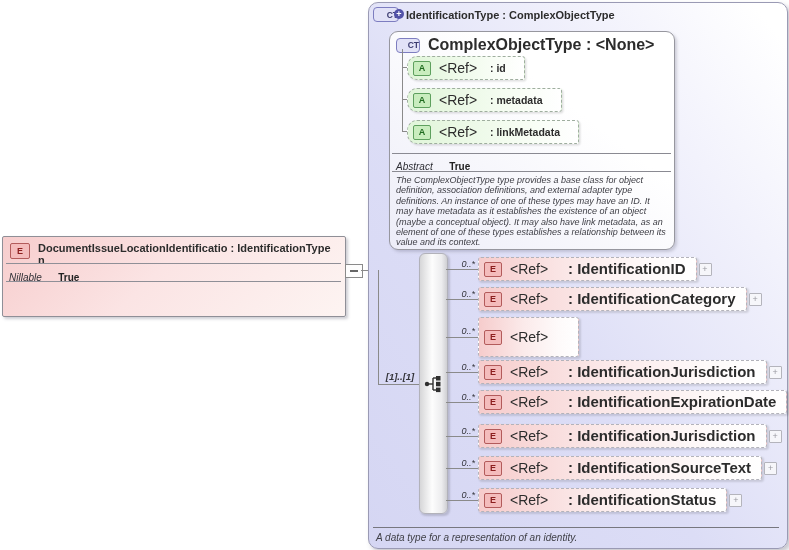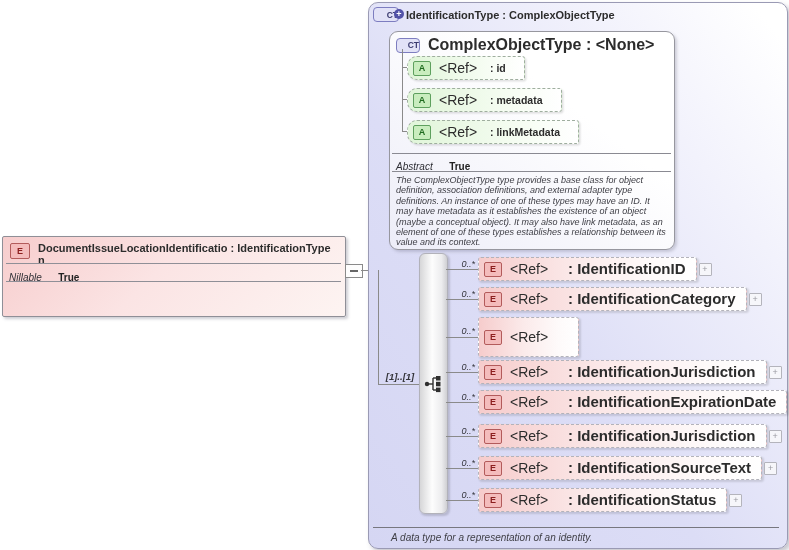--- a/index.html
+++ b/index.html
@@ -10,21 +10,21 @@
   .cline{position:absolute;background:#8a8a8a;}
 
   
   .panel{position:absolute;left:368px;top:2px;width:418px;height:545px;
          border:1px solid #9a9ab4;border-radius:10px;
          background:linear-gradient(to top right,#d5d6f3 0%,#dcddf6 40%,#f2f2fc 75%,#ffffff 96%);
          box-shadow:3px 3px 5px rgba(90,90,110,.35);}
   .panel-header{position:absolute;left:4px;top:4px;display:flex;align-items:center;gap:7px;}
   .panel-title{font-size:11px;font-weight:bold;color:#2c2c2c;}
   .panel-footer-rule{position:absolute;left:4px;top:524px;width:406px;border-top:1px solid #77777f;}
-  .panel-footer{position:absolute;left:22px;top:529px;font-size:10px;font-style:italic;color:#3f3f46;}
+  .panel-footer{position:absolute;left:7px;top:529px;font-size:10px;font-style:italic;color:#3f3f46;}
 
   
   .ct-icon{display:inline-flex;align-items:center;justify-content:flex-end;width:22px;height:13px;
            border:1px solid #7d7dc0;border-radius:4px;background:#e2e2f7;
            font-size:8.5px;font-weight:bold;color:#3a3a6e;position:relative;}
   .ctplus-icon{width:24px;}
   .ctplus-icon .plusdot{position:absolute;right:-6px;top:1px;width:10px;height:10px;border-radius:50%;
            background:#5353a8;color:#fff;font-size:9px;line-height:10px;text-align:center;font-weight:bold;}
   .a-icon{display:inline-flex;align-items:center;justify-content:center;width:16px;height:13px;
           border:1px solid #5ea05e;border-radius:2px;background:#c9edbe;

